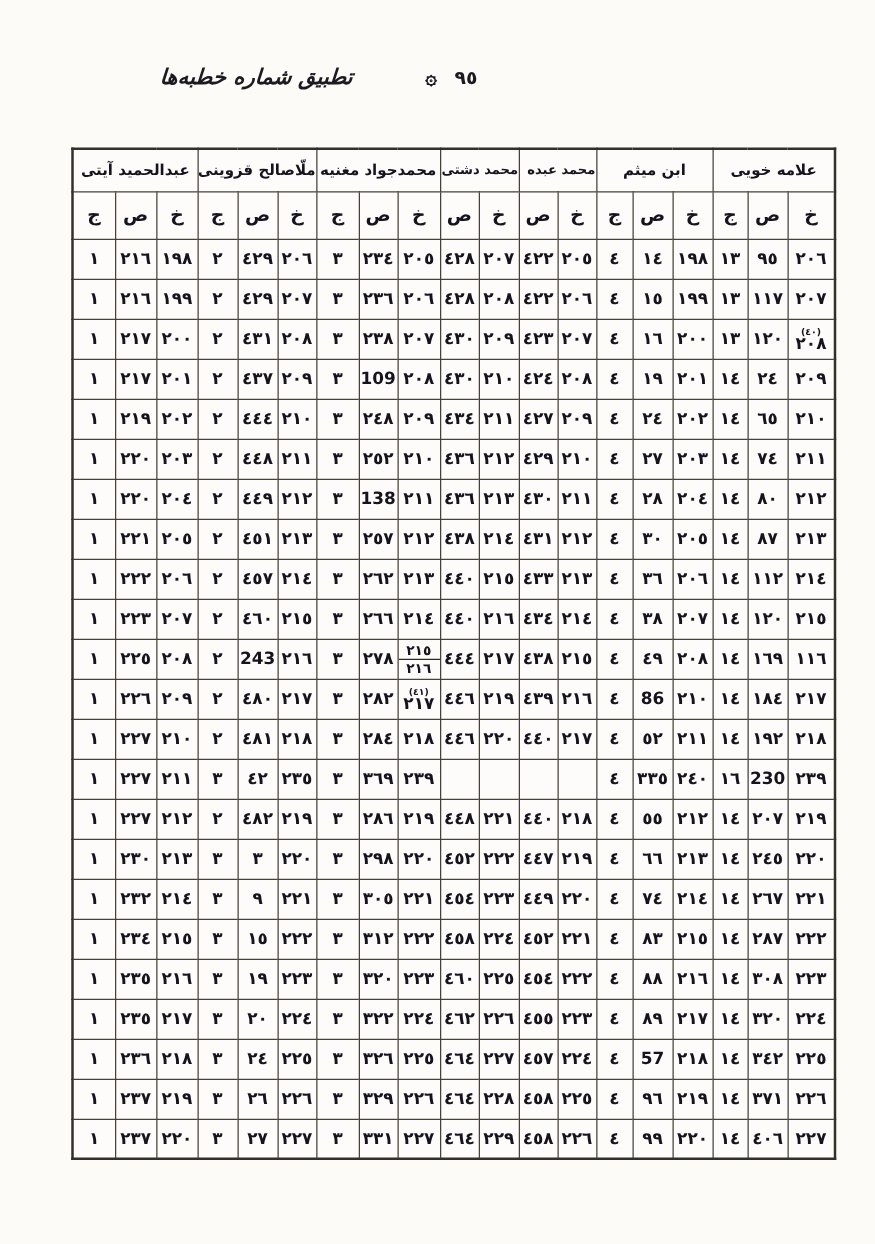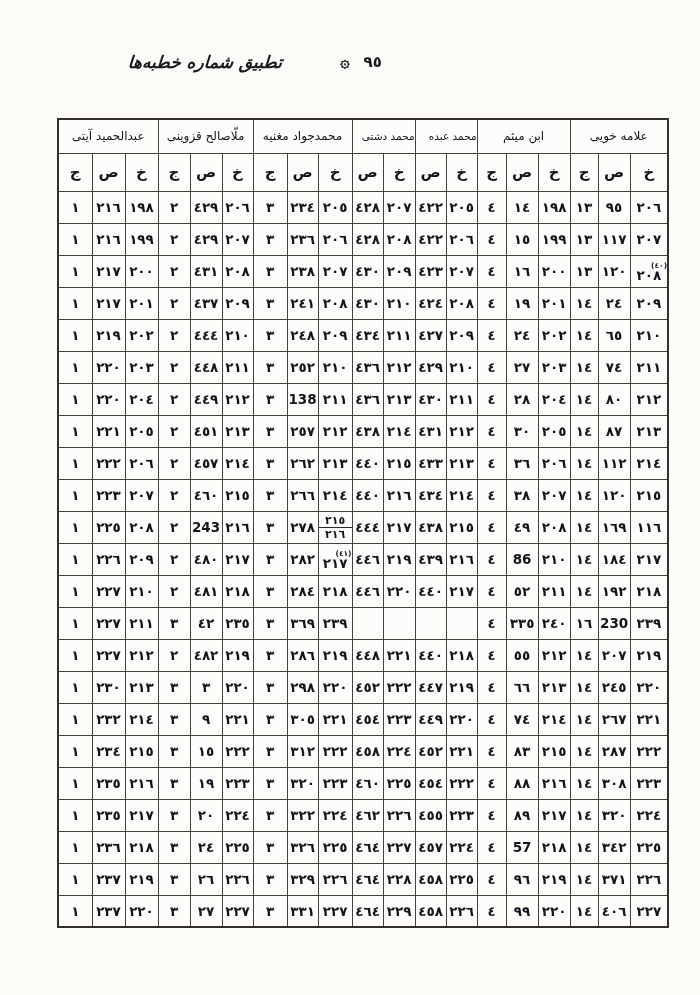--- a/index.html
+++ b/index.html
@@ -47,29 +47,29 @@
   }
   table.cmp th, table.cmp td {
     border:1px solid #45413c;
     text-align:center;
     vertical-align:middle;
     padding:0;
     color:#16131c;
     overflow:hidden;
   }
   tr.group-row { height:34px; }
-  .group-th { font-size:12px; font-weight:normal; white-space:nowrap; }
+  .group-th { font-size:12px; font-weight:bold; white-space:nowrap; }
   
   tr.group-row th:nth-child(3),
   tr.group-row th:nth-child(4) { font-size:10.5px; letter-spacing:-0.5px;padding-left:21px; }
   tr.sub-row { height:38px; }
   .sub-th { font-size:15px; font-weight:bold; }
   tbody tr { height:32px; }
   tbody td { font-size:13.5px; font-weight:bold; }
-  .cell-sup { display:block; font-size:7.5px; line-height:7px; padding-top:1px;text-align:right; }
+  .cell-sup { display:block; font-size:7.5px; line-height:7px; padding-top:1px; }
   .cell-main { display:block; line-height:13px; }
   .stack span { display:block; font-size:11px; line-height:13px; }
   .stack .s2 { border-top:1.5px solid #2c2924; }
 </style>
 </head>
 <body>
 
 <div class="page">
 
   <div class="page-header">
@@ -204,21 +204,21 @@
           <td>٢٤</td>
           <td>١٤</td>
           <td>٢٠١</td>
           <td>١٩</td>
           <td>٤</td>
           <td>٢٠٨</td>
           <td>٤٢٤</td>
           <td>٢١٠</td>
           <td>٤٣٠</td>
           <td>٢٠٨</td>
-          <td>٢٤١</td>
+          <td>109</td>
           <td>٣</td>
           <td>٢٠٩</td>
           <td>٤٣٧</td>
           <td>٢</td>
           <td>٢٠١</td>
           <td>٢١٧</td>
           <td>١</td>
         </tr>
         <tr>
           <td>٢١٠</td>

